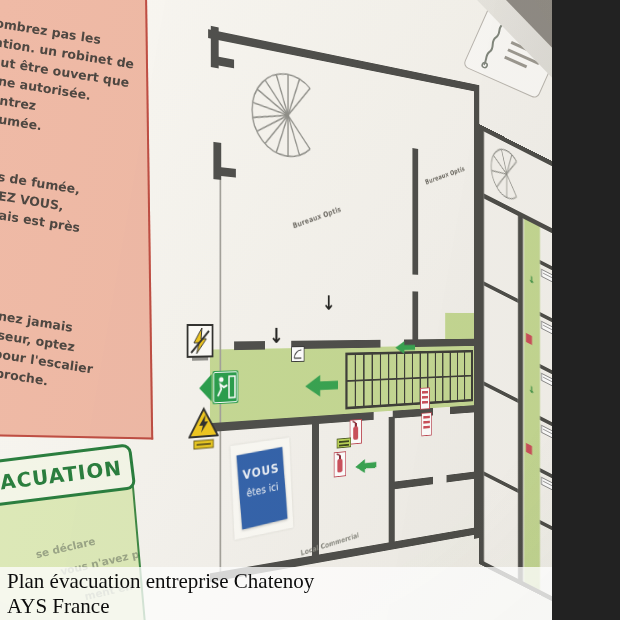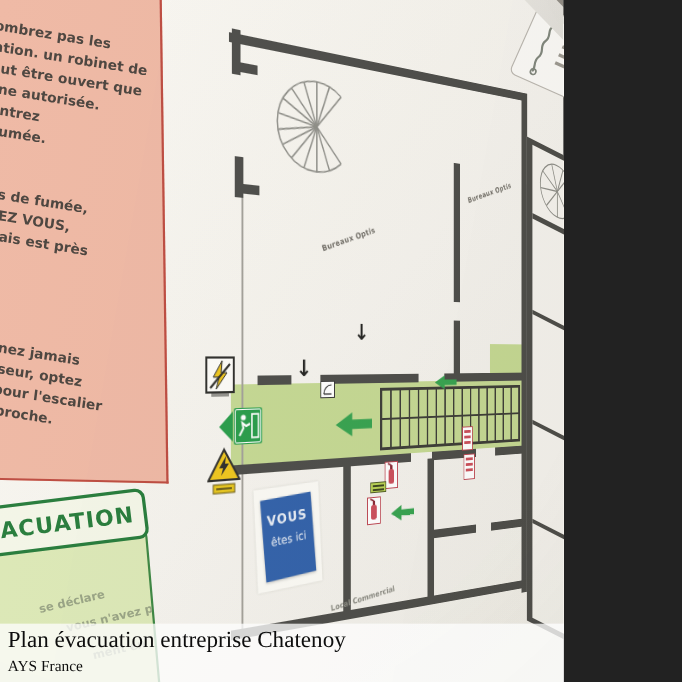--- a/index.html
+++ b/index.html
@@ -1,16 +1,16 @@
 <!DOCTYPE html>
 <html><head>
 <meta charset="utf-8">
 <style>
   html,body{margin:0;padding:0;background:#222;}
-  #canvas{position:relative;width:512px;height:620px;overflow:hidden;
+  #canvas{position:relative;width:552px;height:620px;overflow:hidden;
     background:#ffffff;font-family:"DejaVu Sans",sans-serif;}
   #photo{position:absolute;inset:0;filter:blur(0.35px) saturate(0.94);}
   .abs{position:absolute;}
   
   .board-bg{position:absolute;inset:0;
     background:linear-gradient(130deg,#faf8f3 0%,#f5f3ed 55%,#efede6 100%);
     clip-path:polygon(0 0,489px 0,599px 126px,591px 620px,0 620px);}
   .wall-corner{position:absolute;inset:0;background:#8e8a83;
     clip-path:polygon(489px 0,620px 0,620px 122px);}
   .frame-diag{position:absolute;inset:0;
@@ -82,21 +82,21 @@
   
   .logo-card{position:absolute;left:490px;top:4px;width:80px;height:66px;
     background:#fbfaf7;border:1.5px solid #b9b5ae;border-radius:6px;
     transform:rotate(24deg);transform-origin:top left;}
   .logo-line{position:absolute;height:2.5px;background:#9b978f;}
   
   .caption{position:absolute;left:0;top:567px;width:620px;height:53px;
     background:rgba(253,253,252,0.78);color:#0d0d0d;
     font-family:"Liberation Serif",serif;padding:2px 0 0 7px;box-sizing:border-box;z-index:50;}
   .caption .c1{font-size:21px;line-height:25px;}
-  .caption .c2{font-size:14px;line-height:25px;}
+  .caption .c2{font-size:21px;line-height:25px;}
   .overlay{position:absolute;inset:0;pointer-events:none;z-index:40;
     background:radial-gradient(140% 120% at 30% 35%,rgba(255,255,255,0) 55%,rgba(90,85,75,0.10) 100%),
     linear-gradient(100deg,rgba(255,255,255,0.05),rgba(120,110,95,0.06));}
 </style>
 </head>
 <body>
 
 <div id="canvas">
   <div id="photo">
 

